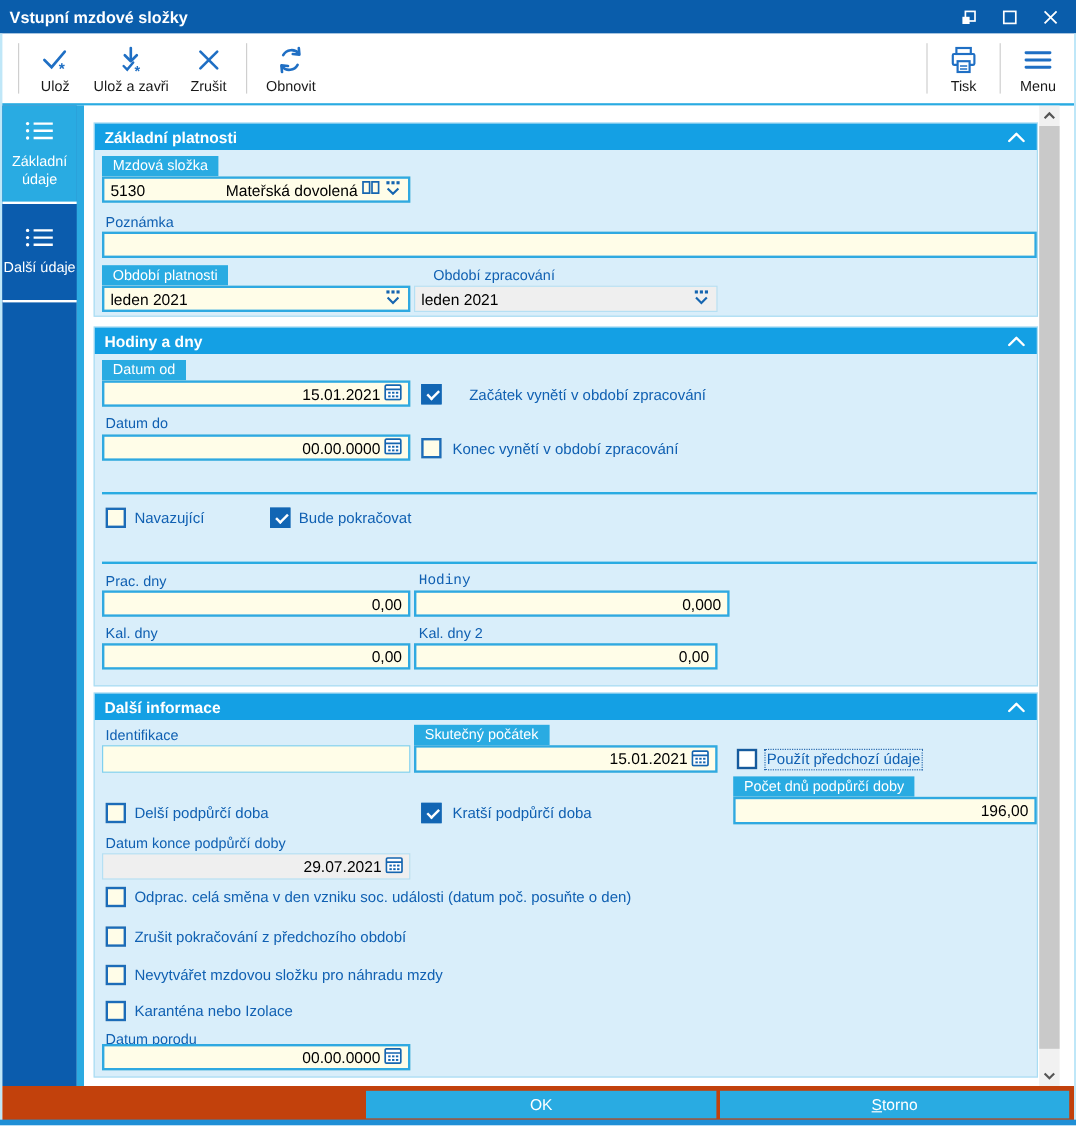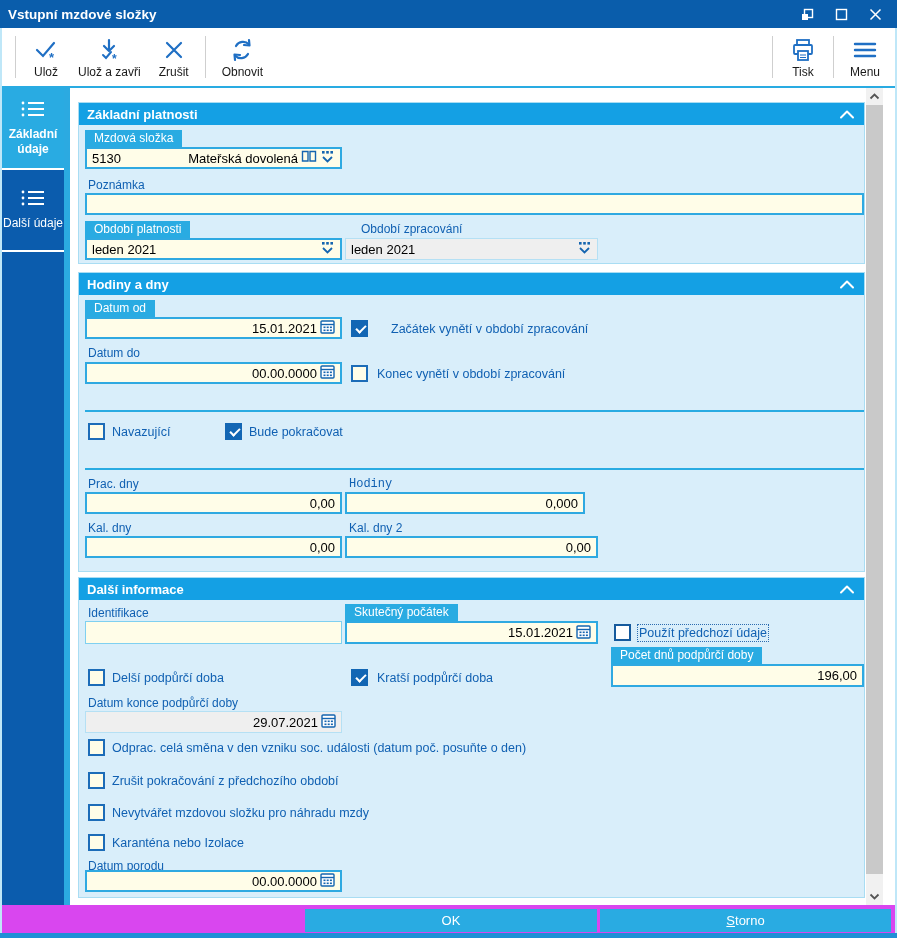--- a/index.html
+++ b/index.html
@@ -34,21 +34,21 @@
   .tflex { flex:1; }
 
   
   .edge { position:absolute; background:#bfe7f8; }
   .sidebar { position:absolute; left:2px; top:88px; width:62px; height:817px; background:#0b5cad; }
   .side-item {
     height:80px; border-bottom:2px solid #ffffff; background:#0b5cad;
     display:flex; flex-direction:column; align-items:center; justify-content:center;
     gap:5px; color:#ffffff; font-size:12px; text-align:center; line-height:1.25; cursor:default;
   }
-  .side-item.active { background:#29abe2;font-weight:bold; }
+  .side-item.active { background:#29abe2; }
   .accent-strip { position:absolute; left:64px; top:88px; width:6px; height:817px; background:#2baae1; }
 
   
   .content { position:absolute; left:70px; top:88px; width:796px; height:817px; background:#ffffff; overflow:hidden; }
   .panel {
     position:absolute; left:8px; width:787px; background:#d9eefa;
     border:1px solid #a9ddf3; box-sizing:border-box;
   }
   .panel-header {
     height:22px; background:#14a0e4; color:#fff; font-weight:bold; font-size:13px;
@@ -85,21 +85,21 @@
   }
   .cb-label { position:absolute; color:#1060b2; font-size:12.5px; white-space:nowrap; }
   .dotted { outline:1px dotted #2b6cb0; outline-offset:1px; }
 
   
   .vscroll { position:absolute; left:866px; top:88px; width:17px; height:817px; background:#f1f1f1; }
   .varrow { position:absolute; left:0; width:17px; height:17px; display:flex; align-items:center; justify-content:center; }
   .vthumb { position:absolute; left:0; top:17px; width:17px; height:calc(100% - 48px); background:#c9c9c9; }
 
   
-  .footer { position:absolute; left:2px; top:905px; width:893px; height:32px; background:#d946ef; }
+  .footer { position:absolute; left:2px; top:905px; width:893px; height:32px; background:#c2410c; }
   .footer-btn {
     position:absolute; top:4px; height:23px; background:#29abe2; color:#fff;
     border:none; font-size:13px; font-family:"Liberation Sans", sans-serif;
     display:flex; align-items:center; justify-content:center; cursor:default;
   }
   .uf { display:block; }
   .uf::first-letter { text-decoration:underline; }
   .bottom-strip { position:absolute; left:0; top:933px; width:897px; height:5px; background:#1f8fd6; }
 </style>
 </head>
@@ -339,21 +339,21 @@
       <div class="cb checked" style="left:146px;top:150px;"></div>
       <div class="cb-label" style="left:170px;top:152px;">Bude pokračovat</div>
 
       <div class="hr" style="left:6px;top:195px;width:779px;"></div>
 
       <div class="lbl" style="left:9px;top:204px;">Prac. dny</div>
       <div class="field right" style="left:6px;top:219px;width:257px;">
         <span>0,00</span>
       </div>
       <div class="lbl" style="left:270px;top:204px;font-family:Liberation Mono, monospace;">Hodiny</div>
-      <div class="field right" style="left:266px;top:219px;width:240px;">
+      <div class="field right" style="left:266px;top:219px;width:263px;">
         <span>0,000</span>
       </div>
       <div class="lbl" style="left:9px;top:248px;">Kal. dny</div>
       <div class="field right" style="left:6px;top:263px;width:257px;">
         <span>0,00</span>
       </div>
       <div class="lbl" style="left:270px;top:248px;">Kal. dny 2</div>
       <div class="field right" style="left:266px;top:263px;width:253px;">
         <span>0,00</span>
       </div>

